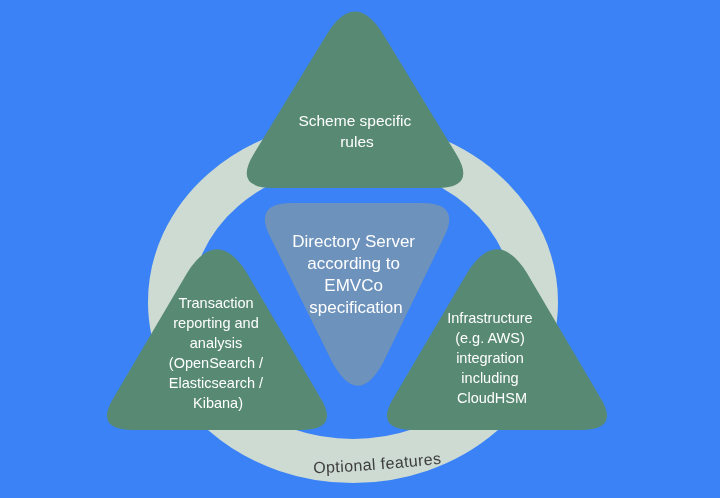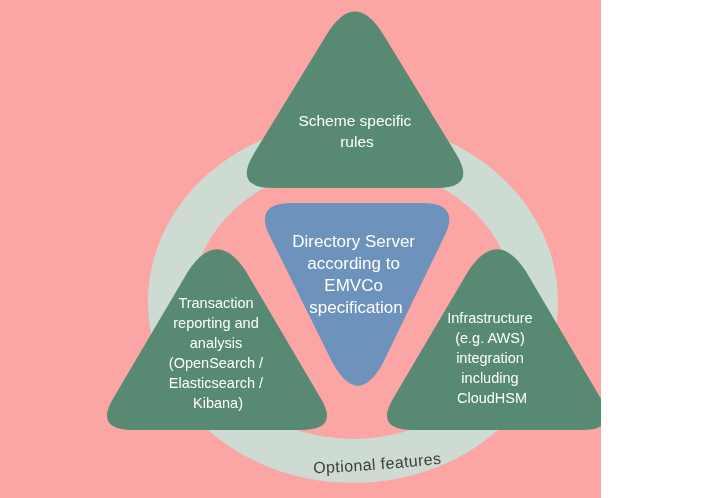--- a/index.html
+++ b/index.html
@@ -2,23 +2,23 @@
 <html><head>
 <meta charset="utf-8">
 <style>
   html, body {
     margin: 0;
     padding: 0;
     background: #ffffff;
   }
   .canvas {
     position: relative;
-    width: 601px;
+    width: 720px;
     height: 498px;
-    background: #fca5a5;
+    background: #3b82f6;
     overflow: hidden;
     font-family: "Liberation Sans", sans-serif;
   }
   svg { display: block; }
   .node-label {
     font-family: "Liberation Sans", sans-serif;
     font-size: 14.5px;
   }
   .node-label--top   { font-size: 15.5px; }
   .node-label--center{ font-size: 17px; }

